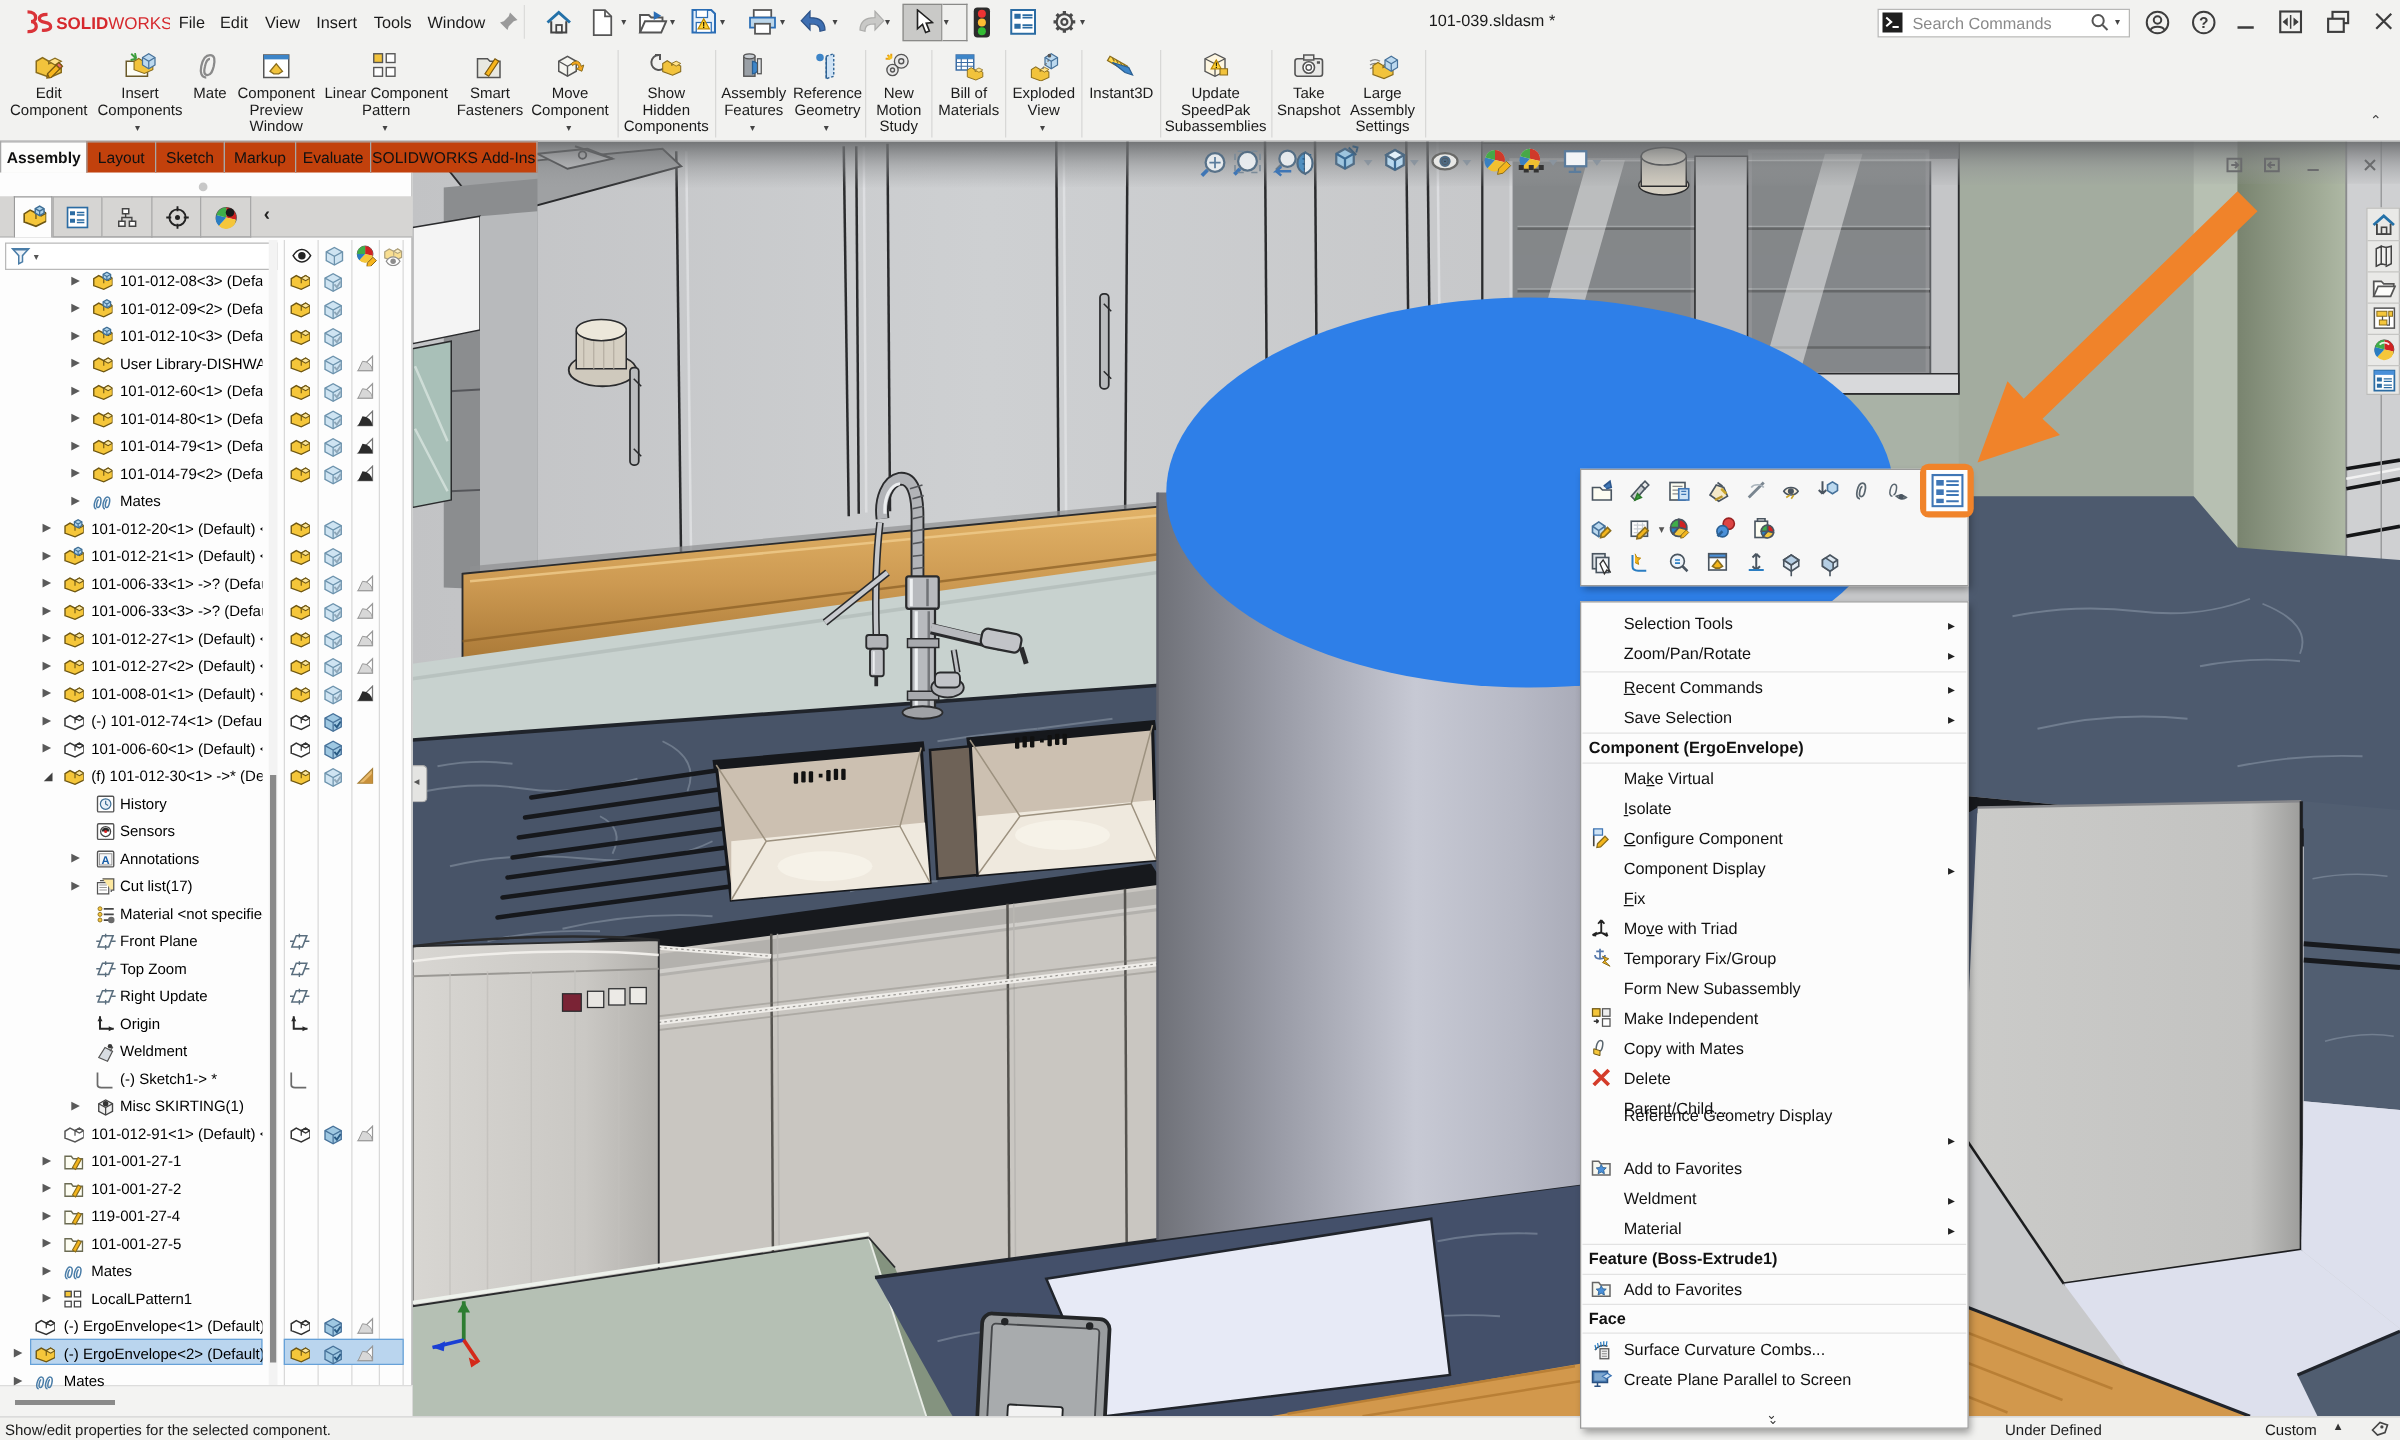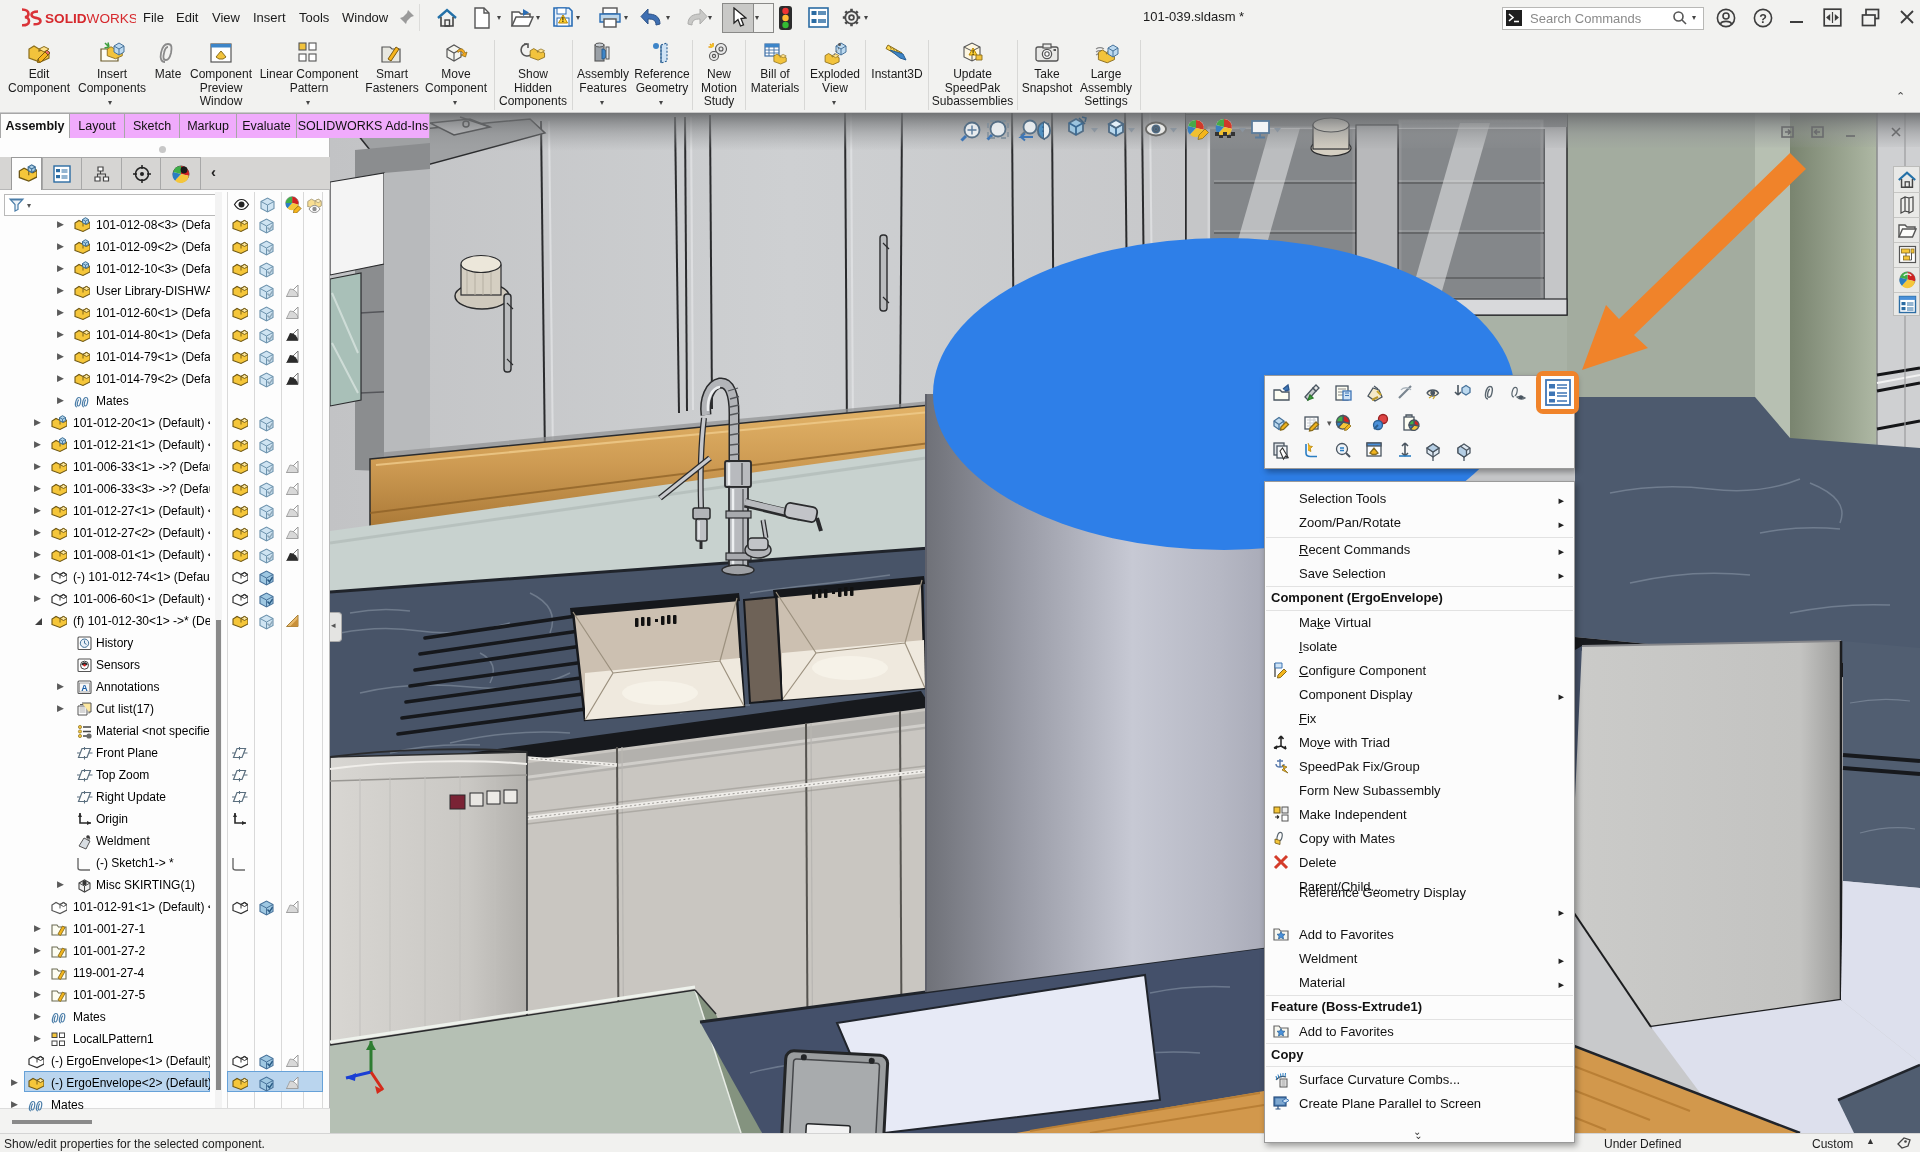--- a/index.html
+++ b/index.html
@@ -5,21 +5,21 @@
 html,body{width:1920px;height:1152px;overflow:hidden;font-family:"Liberation Sans",sans-serif;background:#f0f0ee;position:relative}
 .abs{position:absolute}
 #topbar{left:0;top:0;width:1920px;height:35px;background:#f2f2f0;z-index:3}
 #ribbon{left:0;top:35px;width:1920px;height:78px;background:#f2f2f0;border-bottom:1px solid #c9c9c9;z-index:3}
 .menuitem{position:absolute;top:10px;font-size:13px;color:#1a1a1a}
 .rbtn{position:absolute;top:6px;text-align:center;font-size:12px;line-height:13.5px;color:#1b1b1b;white-space:pre}
 .rbtn svg{display:block;margin:0 auto 3px}
 .rsep{position:absolute;top:5px;height:70px;width:1px;background:#d8d8d6}
 .caret{position:absolute;font-size:8px;color:#444}
 #tabs{left:0;top:113px;height:25px;z-index:12}
-.tab{position:absolute;top:0;height:25px;border:1px solid #a7a7a7;border-bottom:none;background:#f0abfc;font-size:12.5px;color:#111;text-align:center;padding-top:5px}
+.tab{position:absolute;top:0;height:25px;border:1px solid #a7a7a7;border-bottom:none;background:#c2410c;font-size:12.5px;color:#111;text-align:center;padding-top:5px}
 .tab.active{background:#fdfdfc;font-weight:bold}
 #leftpanel{left:0;top:138px;width:330px;height:995px;background:#fdfdfd;z-index:10;border-right:1px solid #b8b8b8}
 #statusbar{left:0;top:1133px;width:1920px;height:19px;background:#f1f1ef;border-top:1px solid #d4d4d4;font-size:12px;color:#1c1c1c;z-index:11}
 #viewport{left:330px;top:113px;width:1590px;height:1020px;background:#c8c9cb;z-index:1}
 #righttb{z-index:15}
 #ctxtoolbar{left:1264px;top:375px;width:311px;height:94px;background:#f7f7f7;border:1px solid #9a9a9a;box-shadow:2px 3px 6px rgba(0,0,0,.35);z-index:20}
 #ctxmenu{left:1264px;top:481px;width:311px;height:662px;background:#fcfcfc;border:1px solid #9a9a9a;box-shadow:2px 3px 6px rgba(0,0,0,.35);font-size:13px;color:#111;z-index:20}
 .mi{position:absolute;left:34px;height:24px}
 .mhead{position:absolute;left:6px;font-weight:bold}
 .msep{position:absolute;left:1px;right:1px;height:1px;background:#e2e2e2}
@@ -1550,21 +1550,21 @@
     <span class="sub" style="top:208px">▸</span>
 <div class="mi" style="top:229px"><u>F</u>ix</div>
 <div class="micon" style="top:251px"><svg width="18" height="18" viewBox="0 0 18 18">
         <path d="M9 13 V3 M9 3 l-2.5 3 M9 3 l2.5 3 M9 13 L2 15 M2 15 l3.5 -2 M2 15 l3 .5 M9 13 l5 3 M14 16 l-3.5 -2.5 M14 16 l-1 -3" stroke="#222" stroke-width="1.5" fill="none"></path>
       </svg></div>
     <div class="mi" style="top:253px">Mo<u>v</u>e with Triad</div>
 <div class="micon" style="top:275px"><svg width="18" height="18" viewBox="0 0 18 18">
         <path d="M8 2 v8 M4 7 c0 4 8 4 8 0 M5 4 h6" stroke="#5577aa" stroke-width="1.4" fill="none"></path>
         <path d="M10 8 l5 2 -3 2 4 4 -6 -3 2 -2z" fill="#f3b51c" stroke="#8a6d1d" stroke-width=".8"></path>
       </svg></div>
-    <div class="mi" style="top:277px">SpeedPak Fix/Group</div>
+    <div class="mi" style="top:277px">Temporary Fix/Group</div>
 <div class="mi" style="top:301px">Form New Subassembly</div>
 <div class="micon" style="top:323px"><svg width="18" height="18" viewBox="0 0 18 18">
         <rect x="2" y="2" width="6" height="6" fill="#f5c63a" stroke="#6e5714"></rect>
         <rect x="10" y="2" width="6" height="6" fill="#eee" stroke="#555"></rect>
         <rect x="10" y="10" width="6" height="6" fill="#fff" stroke="#555"></rect>
         <path d="M3 12 h4 M7 12 l-2 -1.5 M7 12 l-2 1.5" stroke="#333" stroke-width="1.2" fill="none"></path>
       </svg></div>
     <div class="mi" style="top:325px">Make Independent</div>
 <div class="micon" style="top:347px"><svg width="18" height="18" viewBox="0 0 18 18">
         <path d="M7 13 C5 13 4.6 10.7 5.1 8.2 C5.6 5.7 6.3 3.3 8.4 3.3 C10.5 3.3 10.5 5.7 10 8.2 C9.6 10.2 9.1 11.8 7.7 11.8" fill="none" stroke="#5a666f" stroke-width="1.2"></path>
@@ -1589,21 +1589,21 @@
     <span class="sub" style="top:496px">▸</span>
 <div class="msep" style="top:513px"></div>
 <div class="mhead" style="top:517px">Feature (Boss-Extrude1)</div>
 <div class="msep" style="top:537px"></div>
 <div class="micon" style="top:540px"><svg width="18" height="18" viewBox="0 0 18 18">
         <path d="M2 15 V4 h5 l1.5 2 H16 v9z" fill="#f7f7f0" stroke="#666" stroke-width="1.2"></path>
         <path d="M9 6.5 l1.2 2.5 2.8 .3 -2 1.9 .5 2.8 -2.5 -1.4 -2.5 1.4 .5 -2.8 -2 -1.9 2.8 -.3z" fill="#4a90d9" stroke="#2a5f92" stroke-width=".7"></path>
       </svg></div>
     <div class="mi" style="top:542px">Add to Favorites</div>
 <div class="msep" style="top:561px"></div>
-<div class="mhead" style="top:565px">Copy</div>
+<div class="mhead" style="top:565px">Face</div>
 <div class="msep" style="top:584px"></div>
 <div class="micon" style="top:588px"><svg width="18" height="18" viewBox="0 0 18 18">
         <path d="M4 10 q4 -5 10 -3" fill="none" stroke="#444" stroke-width="1.2"></path>
         <path d="M5 10 l-1 -4 M7 8.5 l-1 -4 M9 7.5 l-.5 -4 M11 7 l0 -4 M13 7 l.5 -4" stroke="#2a7dc2" stroke-width="1"></path>
         <rect x="8" y="9" width="7" height="8" fill="#eee" stroke="#555"></rect>
         <path d="M9.5 11 h4 M9.5 13 h4 M9.5 15 h4" stroke="#888" stroke-width=".8"></path>
       </svg></div>
     <div class="mi" style="top:590px">Surface Curvature Combs...</div>
 <div class="micon" style="top:612px"><svg width="18" height="18" viewBox="0 0 18 18">
         <rect x="2" y="3" width="12" height="9" fill="#4a7db5" stroke="#2a5080" stroke-width="1.2"></rect>

